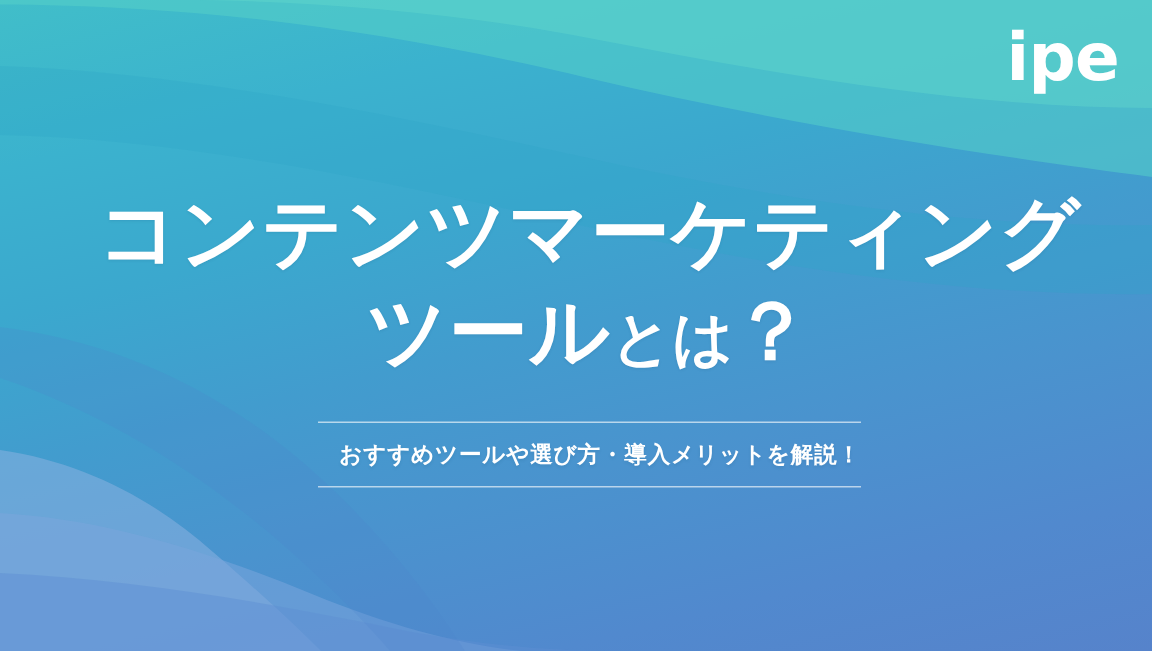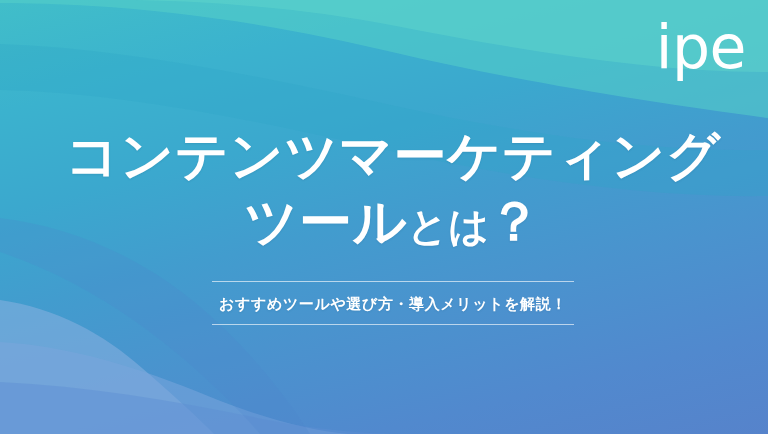--- a/index.html
+++ b/index.html
@@ -34,23 +34,23 @@
     display: block;
     pointer-events: none;
   }
 
   
   .logo {
     position: absolute;
     top: 17px;
     right: 22px;
     color: #ffffff;
-    font-size: 60px;
+    font-size: 44px;
     line-height: 1;
-    font-weight: 400;
+    font-weight: 700;
     letter-spacing: -0.5px;
     font-family: "DejaVu Sans", "Liberation Sans", sans-serif;
     user-select: none;
   }
 
   
   .content {
     position: absolute;
     left: 0;
     right: 0;
@@ -99,21 +99,21 @@
     font-weight: 700;
     margin-left: -2px;
   }
 
   
   .subtitle-block {
     margin-top: 28px;
     width: 362px;
     display: flex;
     flex-direction: column;
-    align-items: center;
+    align-items: flex-end;
   }
 
   .rule {
     width: 100%;
     height: 1px;
     background: rgba(255, 255, 255, 0.62);
     flex: none;
   }
 
   .subtitle {

